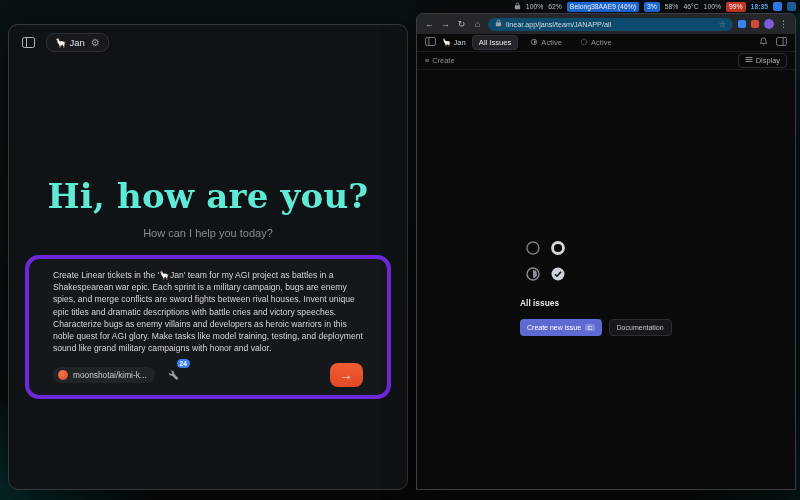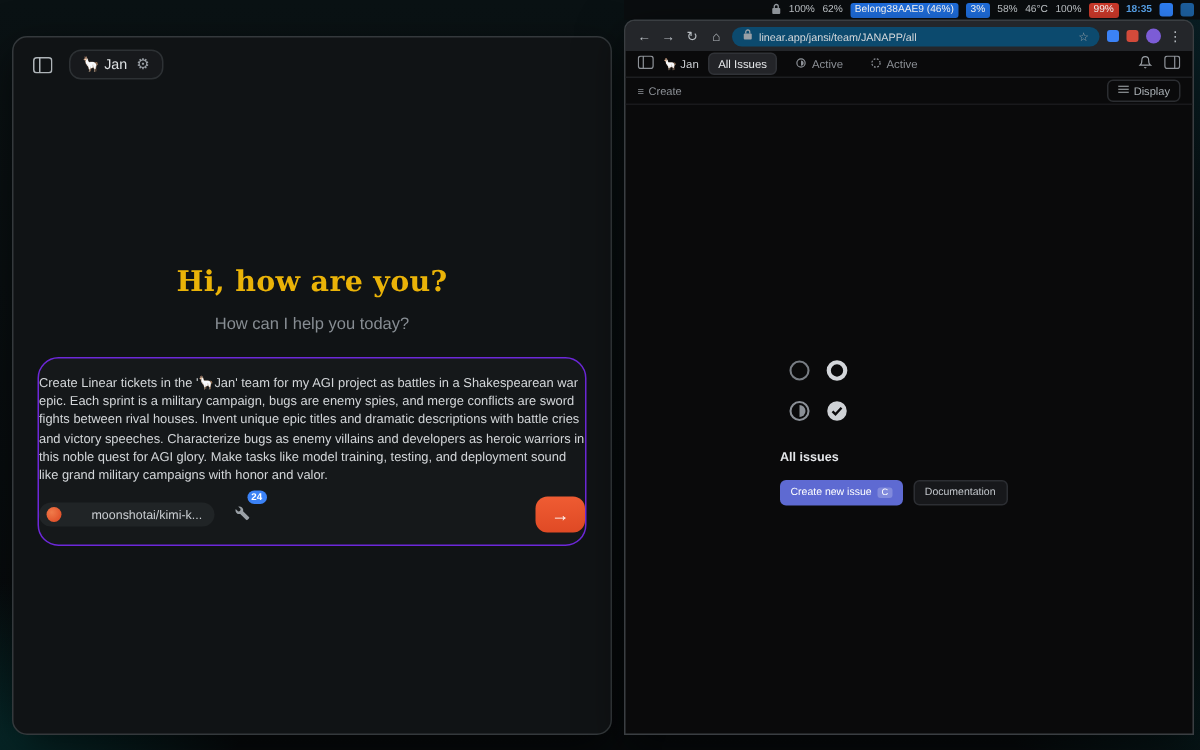--- a/index.html
+++ b/index.html
@@ -26,30 +26,30 @@
   }
   .jan-header { display:flex; align-items:center; gap:9px; padding:8px 10px; }
   .icon-btn { display:flex; align-items:center; justify-content:center; width:18px; height:16px; border-radius:4px; cursor:pointer; }
   .team-pill {
     display:flex; align-items:center; gap:6px;
     background:#17191c; border:1px solid #2d3134; border-radius:8px;
     padding:3px 8px; font-size:9.5px; color:#dfe2e4; cursor:pointer;
   }
   .gear { color:#9aa0a6; font-size:10px; }
   .greeting { margin-top:116px; text-align:center; }
-  .greeting-title { font-family:"DejaVu Serif",serif; font-size:19px; font-weight:700; color:#eab308; letter-spacing:.2px; }
+  .greeting-title { font-family:"DejaVu Serif",serif; font-size:34px; font-weight:700; color:#5eead4; letter-spacing:.2px; }
   .greeting-sub { margin-top:11px; font-size:11px; color:#878d93; }
   .composer {
-    margin:16px 16px 0; background:#15181a; border:1px solid #6d28d9;
-    border-radius:14px; padding:10px 0 8px; cursor:text;
+    margin:16px 16px 0; background:#15181a; border:4px solid #6d28d9;
+    border-radius:14px; padding:10px 24px 8px; cursor:text;
   }
   .prompt { font-size:8.6px; line-height:1.42; color:#d3d6d9; }
   .composer-row { display:flex; align-items:center; margin-top:9px; }
   .model-chip {
-    display:flex; align-items:center; gap:20px; background:#202426;
+    display:flex; align-items:center; gap:5px; background:#202426;
     border-radius:999px; padding:3px 8px 3px 5px; font-size:8.3px; color:#c9cdd1; cursor:pointer;
   }
   .model-icon { width:10px; height:10px; border-radius:50%; background:radial-gradient(circle at 35% 35%, #f07b4a, #dd4420); flex:0 0 auto; }
   .tools { position:relative; margin-left:13px; color:#9aa0a6; cursor:pointer; display:flex; align-items:center; }
   .badge {
     position:absolute; top:-7px; right:-11px; background:#3b82f6; color:#fff;
     font-size:6.5px; font-weight:700; padding:1px 3px; border-radius:999px;
   }
   .spacer { flex:1; }
   .send {

